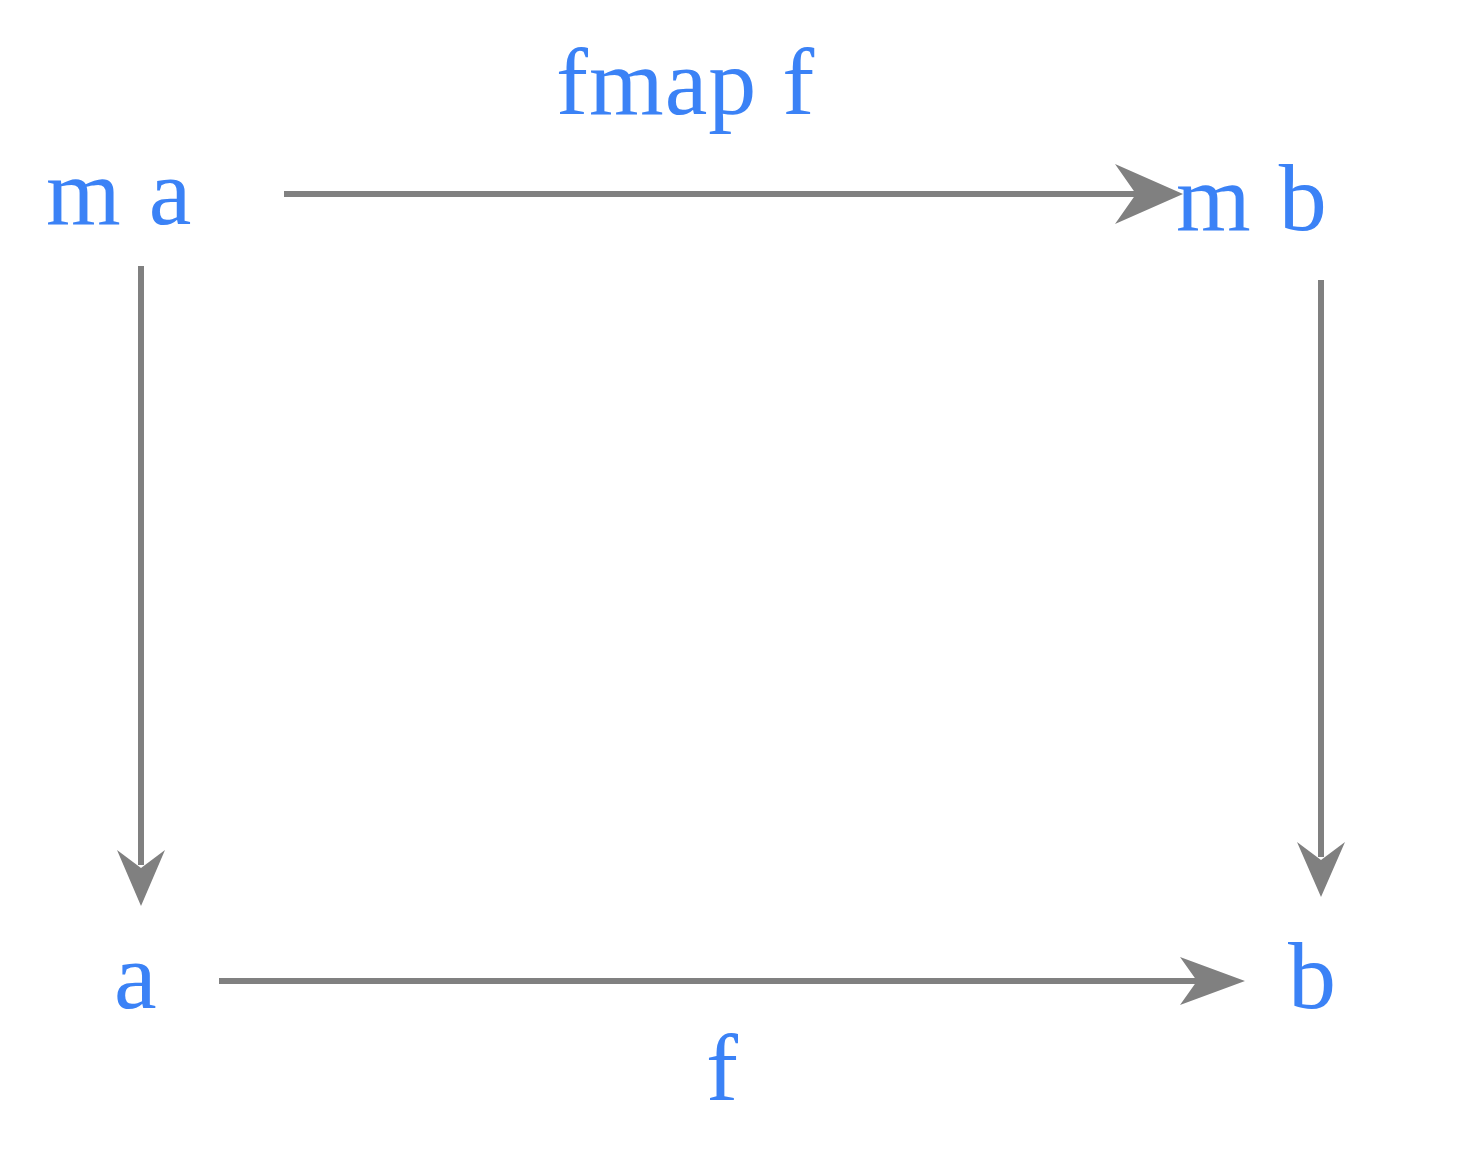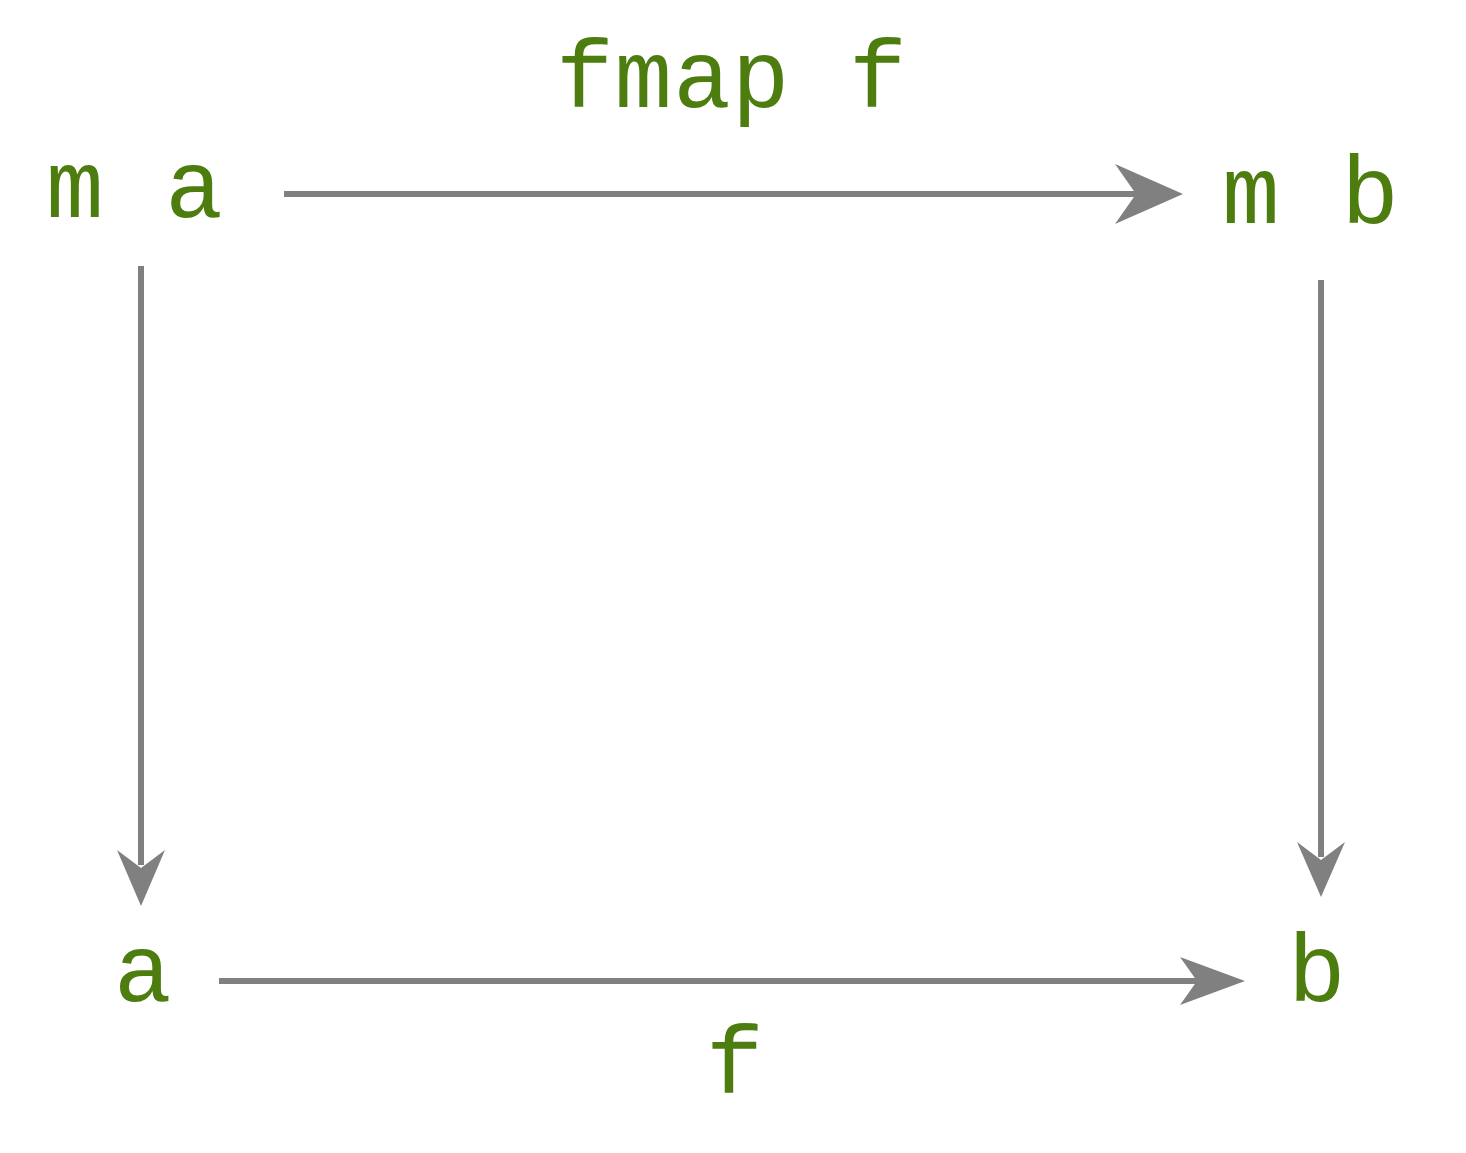--- a/index.html
+++ b/index.html
@@ -11,36 +11,36 @@
   #diagram-root {
     position: relative;
     width: 1466px;
     height: 1153px;
     background: #ffffff;
     overflow: hidden;
     font-family: "DejaVu Serif", "Liberation Serif", serif;
   }
   .node-label {
     position: absolute;
-    color: #4d7c0f;
-    font-family: Liberation Mono, monospace;
+    color: #3b82f6;
+    font-family: Liberation Serif, serif;
     font-weight: 400;
     white-space: pre;
     line-height: 1;
     user-select: none;
   }
   
   #label-ma {
     left: 46px;
     top: 144px;
     font-size: 96px;
     letter-spacing: 2px;
   }
   #label-mb {
-    left: 1222px;
+    left: 1176px;
     top: 150px;
     font-size: 96px;
     letter-spacing: 2px;
   }
   #label-a {
     left: 114px;
     top: 928px;
     font-size: 96px;
   }
   #label-b {

